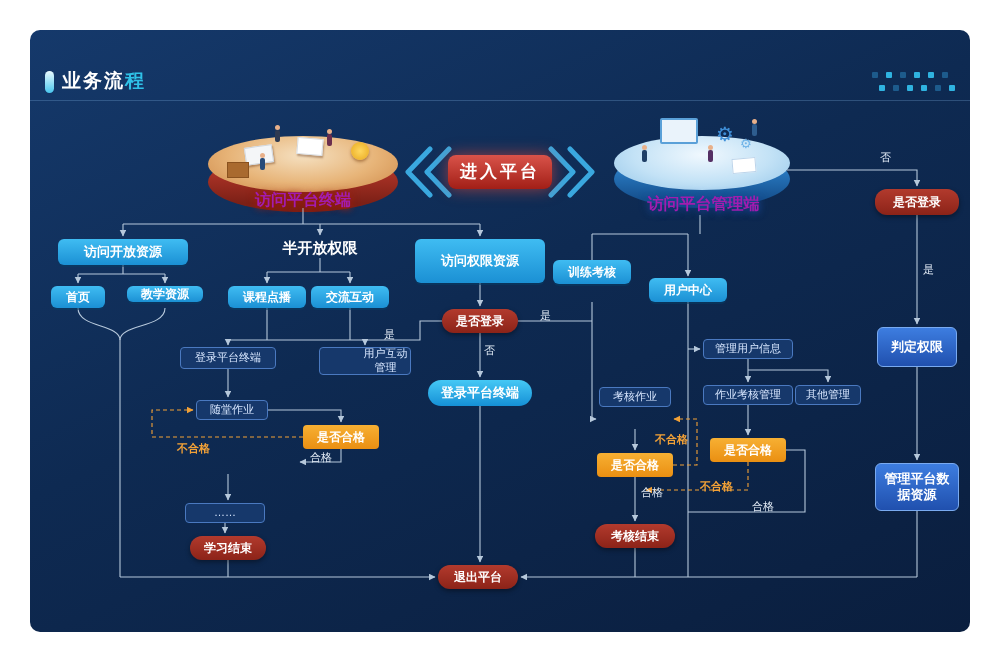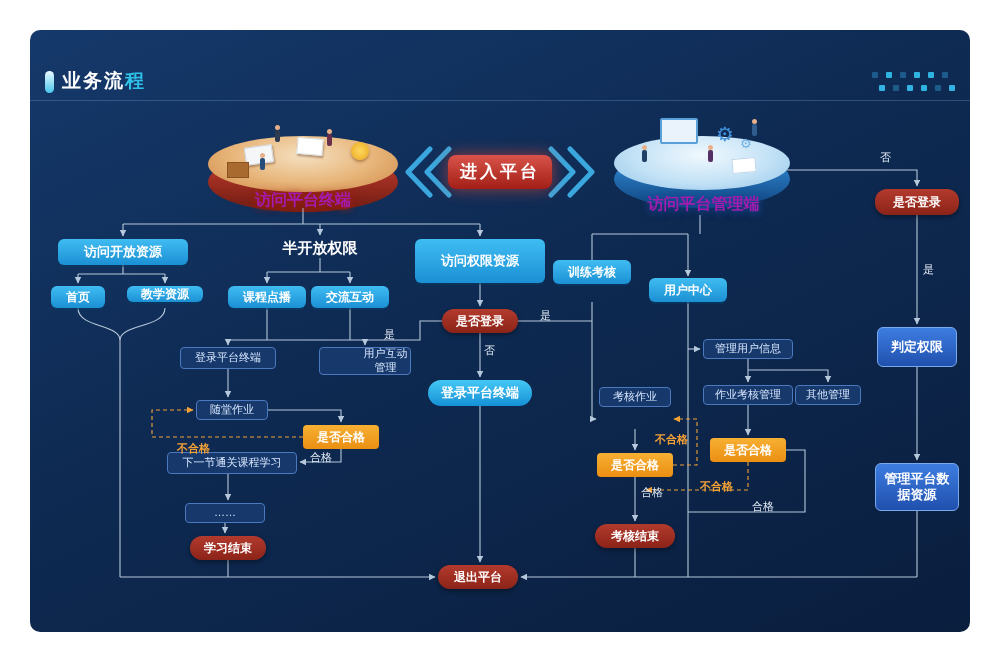--- a/index.html
+++ b/index.html
@@ -194,21 +194,20 @@
   <div class="node btn-blue" style="left:553px;top:260px;width:78px;height:24px;">训练考核</div>
   <div class="node btn-blue" style="left:649px;top:278px;width:78px;height:24px;">用户中心</div>
 
   <div class="node pill-red" style="left:442px;top:309px;width:76px;height:24px;">是否登录</div>
 
   <div class="node node-navy" style="left:180px;top:347px;width:96px;height:22px;">登录平台终端</div>
   <div class="node node-navy" style="left:319px;top:347px;width:92px;height:28px;padding-left:41px;">用户互动管理</div>
   <div class="node btn-cyan" style="left:428px;top:380px;width:104px;height:26px;">登录平台终端</div>
   <div class="node node-navy" style="left:196px;top:400px;width:72px;height:20px;">随堂作业</div>
   <div class="node node-orange" style="left:303px;top:425px;width:76px;height:24px;">是否合格</div>
-  <div class="node node-navy" style="left:167px;top:452px;width:130px;height:22px;">下一节通关课程学习</div>
   <div class="node node-navy" style="left:185px;top:503px;width:80px;height:20px;">……</div>
   <div class="node pill-red" style="left:190px;top:536px;width:76px;height:24px;">学习结束</div>
 
   <div class="node node-navy" style="left:703px;top:339px;width:90px;height:20px;">管理用户信息</div>
   <div class="node node-navy" style="left:703px;top:385px;width:90px;height:20px;">作业考核管理</div>
   <div class="node node-navy" style="left:795px;top:385px;width:66px;height:20px;">其他管理</div>
   <div class="node node-navy" style="left:599px;top:387px;width:72px;height:20px;">考核作业</div>
   <div class="node node-orange" style="left:597px;top:453px;width:76px;height:24px;">是否合格</div>
   <div class="node node-orange" style="left:710px;top:438px;width:76px;height:24px;">是否合格</div>
 

